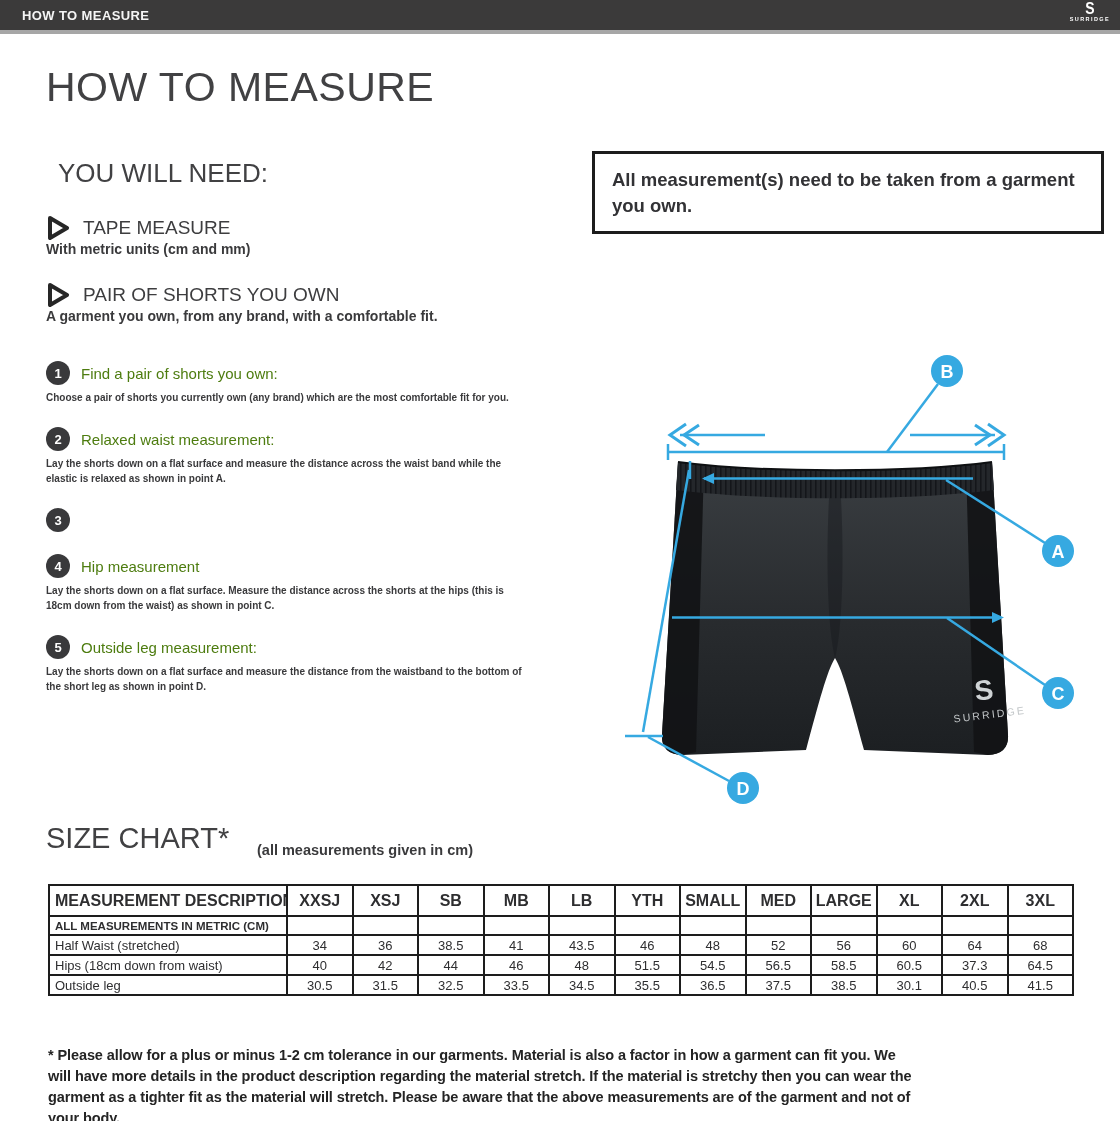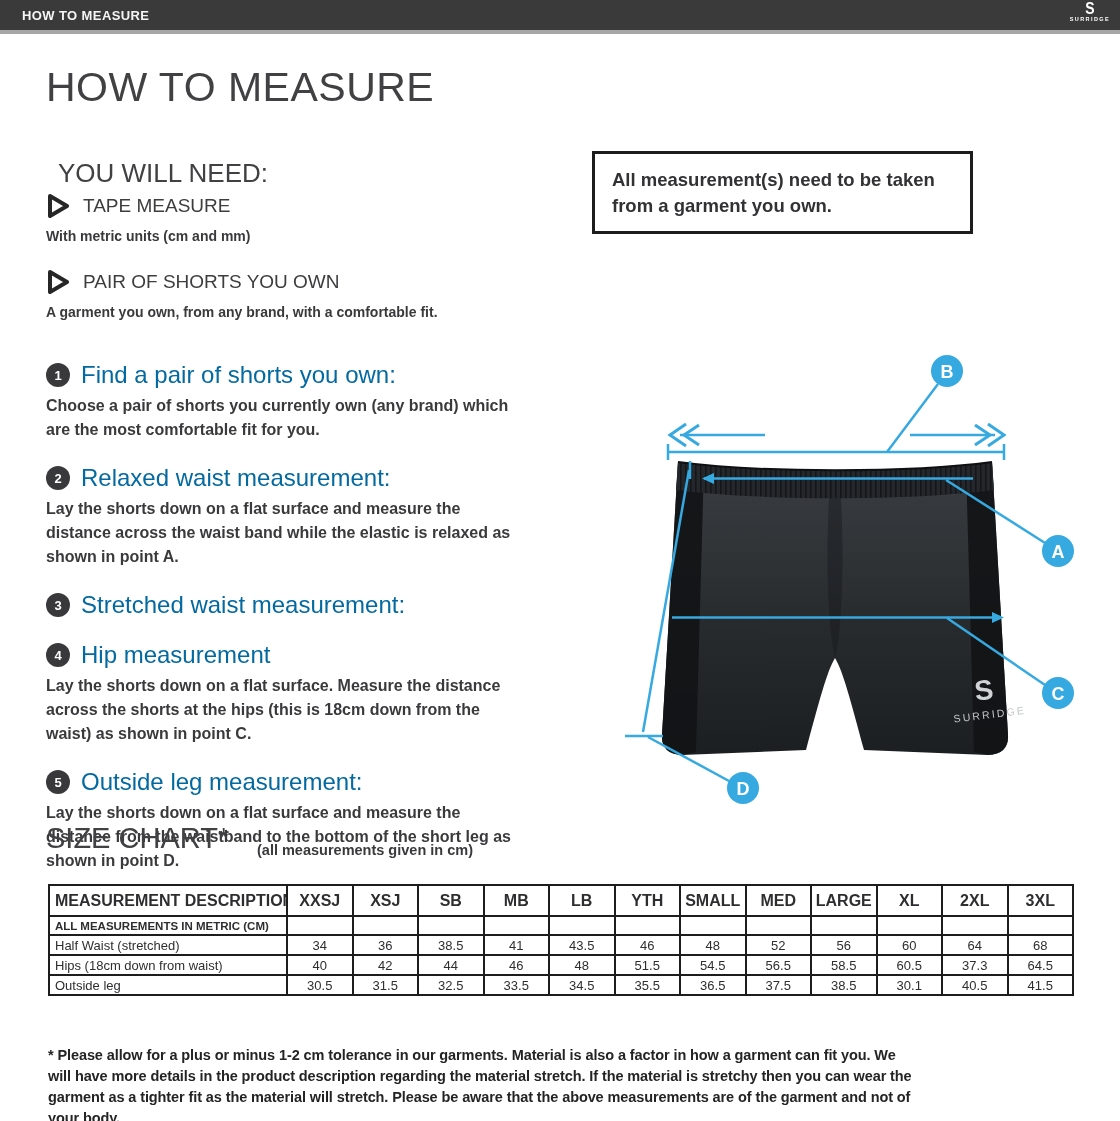--- a/index.html
+++ b/index.html
@@ -12,37 +12,37 @@
   .topbar { position:absolute; top:0; left:0; width:1120px; height:30px;
     background:#3b3a3a; border-bottom:4px solid #a6a6a6; display:flex; align-items:center; }
   .topbar-title { color:#f5f5f5; font-size:13px; font-weight:bold; letter-spacing:.4px; padding-left:22px; }
   .brand { position:absolute; right:10px; top:1px; display:flex; flex-direction:column; align-items:center; color:#fff; line-height:1; }
   .brand-mark { font-weight:800; font-size:14px; transform:scaleY(1.2); }
   .brand-name { font-size:5.5px; letter-spacing:1.4px; font-weight:bold; margin-top:2px; }
   
   .page-title { position:absolute; left:46px; top:64px; margin:0; font-size:41px; font-weight:400; color:#414143; letter-spacing:.5px; }
   .ywn-heading { position:absolute; left:46px; top:146px; margin:12px; font-size:26px; font-weight:400; color:#414143; }
   
-  .need-list { position:absolute; left:46px; top:194px; width:520px; }
+  .need-list { position:absolute; left:46px; top:216px; width:520px; }
   .need-item { margin-bottom:26px; }
   .need-head { display:flex; align-items:center; gap:12px; }
   .need-label { font-size:19px; color:#3d3d3f; }
-  .need-note { font-size:14px; font-weight:600; color:#3a3a3c; margin-top:10px; }
-  
-  .callout { position:absolute; left:592px; top:151px; width:381px; box-sizing:border-box;
+  .need-note { font-size:14px; font-weight:600; color:#3a3a3c; margin-top:1px; }
+  
+  .callout { position:absolute; left:592px; top:151px; width:512px; box-sizing:border-box;
     border:3px solid #1c1c1c; padding:13px 17px; font-size:18.5px; font-weight:bold;
     color:#323235; line-height:1.38; }
   
   .steps { position:absolute; left:46px; top:361px; width:520px; }
   .step { margin-bottom:22px; }
   .step-head { display:flex; align-items:center; gap:11px; }
   .step-badge { width:24px; height:24px; border-radius:50%; background:#39393b; color:#fff;
     font-size:13px; font-weight:bold; display:flex; align-items:center; justify-content:center; flex:0 0 24px; }
-  .step-title { font-size:24px; color:#0369a1; }
-  .step-body { font-size:16px; font-weight:600; color:#3a3a3c; line-height:1.5; margin-top:5px; width:482px; }
+  .step-title { font-size:15px; color:#4d7c0f; }
+  .step-body { font-size:10px; font-weight:600; color:#3a3a3c; line-height:1.5; margin-top:5px; width:482px; }
   
   .diagram { position:absolute; left:600px; top:340px; width:520px; height:480px; }
   
   .size-chart-title { position:absolute; left:46px; top:822px; margin:0; font-size:29px; font-weight:400; color:#414143;text-align:center; }
   .size-chart-sub { position:absolute; left:257px; top:842px; font-size:14.5px; font-weight:600; color:#3a3a3c; }
   table.size-chart { position:absolute; left:48px; top:884px; width:1026px; border-collapse:collapse; table-layout:fixed; }
   .size-chart th, .size-chart td { border:2px solid #1d1d1d; color:#2e2e30; overflow:hidden; white-space:nowrap; }
   .size-chart th { font-size:16px; height:27px; text-align:center; }
   .size-chart th.desc-col { width:230px; text-align:left; padding-left:5px; }
   .size-chart tr.metric-row td { height:15px; font-size:11.5px; font-weight:bold; padding-left:5px;border-radius:6px; }
@@ -103,21 +103,20 @@
     <div class="step-head">
       <span class="step-badge">2</span>
       <span class="step-title">Relaxed waist measurement:</span>
     </div>
     <div class="step-body">Lay the shorts down on a flat surface and measure the distance across the waist band while the elastic is relaxed as shown in point A.</div>
   </div>
 
   <div class="step">
     <div class="step-head">
       <span class="step-badge">3</span>
-      <span class="step-title">Stretched waist measurement:</span>
     </div>
   </div>
 
   <div class="step">
     <div class="step-head">
       <span class="step-badge">4</span>
       <span class="step-title">Hip measurement</span>
     </div>
     <div class="step-body">Lay the shorts down on a flat surface. Measure the distance across the shorts at the hips (this is 18cm down from the waist)  as shown in point C.</div>
   </div>

